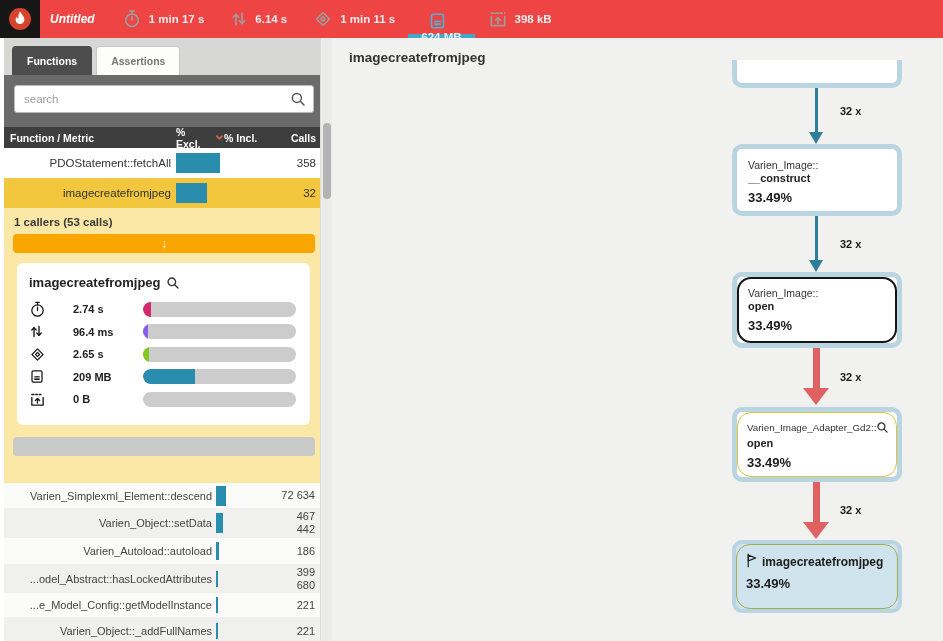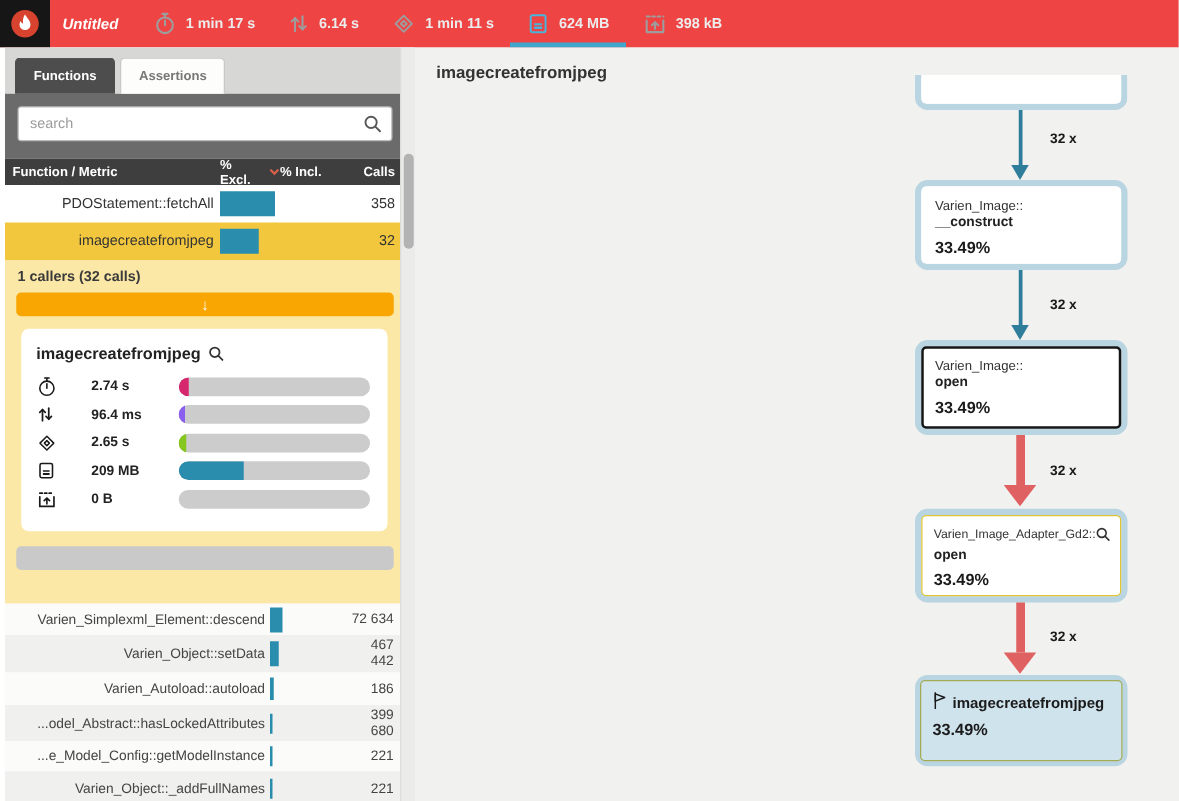--- a/index.html
+++ b/index.html
@@ -6,21 +6,21 @@
   html,body { width:943px; height:641px; }
   body { font-family:"Liberation Sans","DejaVu Sans",sans-serif; background:#f0f0ee; overflow:hidden; }
   #app { position:relative; width:943px; height:641px; background:#f0f0ee; }
 
   
   .topbar { position:absolute; top:0; left:0; width:943px; height:38px; background:#ef4444; display:flex; align-items:stretch; }
   .logo-box { width:40px; height:38px; background:#161616; display:flex; align-items:center; justify-content:center; }
   .profile-title { color:#fff; font-style:italic; font-weight:bold; font-size:12px; display:flex; align-items:center; padding:0 14px 0 10px; }
   .tb-metric { display:flex; align-items:center; padding:11px 13px; color:#ececec; font-size:11.5px; font-weight:bold; cursor:pointer; }
   .tb-metric .ic { color:#9d9d9d; margin-right:7px; display:flex; }
-  .tb-metric.sel { box-shadow:inset 0 -4px 0 #3fa6cc; }
+  .tb-metric.sel { box-shadow:inset 0 -4px 0 #3fa6cc;flex-direction:column; }
   .tb-metric.sel .ic { color:#4ab4da; }
   .ic svg { display:block; }
 
   
   .sidebar { position:absolute; top:38px; left:0; width:332px; height:603px; background:#fff; }
   .sb-content { position:absolute; left:4px; top:0; width:320px; height:603px; overflow:hidden; }
   .sb-scrollbar { position:absolute; right:0; top:0; width:12px; height:603px; background:#ebebe9; border-left:1px solid #dcdcda; }
   .sb-thumb { position:absolute; left:2px; top:85px; width:8px; height:76px; background:#b3b3b3; border-radius:4px; }
 
   .tabbar { height:37px; background:#d7d7d5; display:flex; align-items:flex-end; padding:0 0 0 8px; }
@@ -69,21 +69,21 @@
   .cal-name { flex:1; text-align:right; padding-right:4px; white-space:nowrap; overflow:hidden; }
   .cal-barhold { width:46px; display:flex; align-items:center; }
   .vbar { background:#2b8dad; }
   .cal-vals { width:62px; text-align:right; padding-right:9px; line-height:13px; }
 
   
   .main { position:absolute; left:332px; top:38px; width:611px; height:603px; background:#f1f1ef; }
   .main-title { position:absolute; left:17px; top:12px; font-size:13.5px; font-weight:bold; color:#333; }
 
   .gnode { position:absolute; left:400px; width:170px; border:5px solid #b9d5e1; border-radius:10px; background:#fff; cursor:pointer; }
-  .gnode-inner { width:100%; height:100%; border:2px solid transparent; border-radius:4px; padding:8px 9px; background:#fff; }
+  .gnode-inner { width:100%; height:100%; border:2px solid transparent; border-radius:14px; padding:8px 9px; background:#fff; }
   .gnode.partial { top:22px; height:28px; border-top:none; border-radius:0 0 10px 10px; }
   .gnode.n2 { top:106px; height:72px; }
   .gnode.n3 { top:234px; height:76px; }
   .gnode.n3 .gnode-inner { border-color:#151515; }
   .gnode.n4 { top:369px; height:75px; }
   .gnode.n4 .gnode-inner { border-color:#e0c437; border-width:1.5px; }
   .gnode.n5 { top:502px; height:73px; background:#cfe3ec; border-width:4px; }
   .gnode.n5 .gnode-inner { background:#cfe3ec; border-color:#a4ab54; border-width:1.5px; }
   .nl1 { font-size:10.5px; color:#333; line-height:13px; display:flex; justify-content:space-between; align-items:flex-start; }
   .gnode.n4 .nl1 { font-size:9.8px; }
@@ -218,21 +218,21 @@
       <div class="fn-row sel">
         <div class="col-name">imagecreatefromjpeg</div>
         <div class="col-excl">
             <div class="hbar" style="width:31px;"></div>
           </div>
         <div class="col-incl"></div>
         <div class="col-calls">32</div>
       </div>
 
       <div class="callers-panel">
-        <div class="callers-header">1 callers (32 calls)</div>
+        <div class="callers-header">1 callers (53 calls)</div>
         <div class="caller-bar">
           <span>↓</span>
         </div>
 
         <div class="detail-card">
           <div class="card-title">
             <span>imagecreatefromjpeg</span>
             <span class="ic">
               <svg width="14" height="14" viewBox="0 0 24 24" fill="none" stroke="currentColor" stroke-width="2.4" stroke-linecap="round">
                   <circle cx="10" cy="10" r="6.5"></circle>

